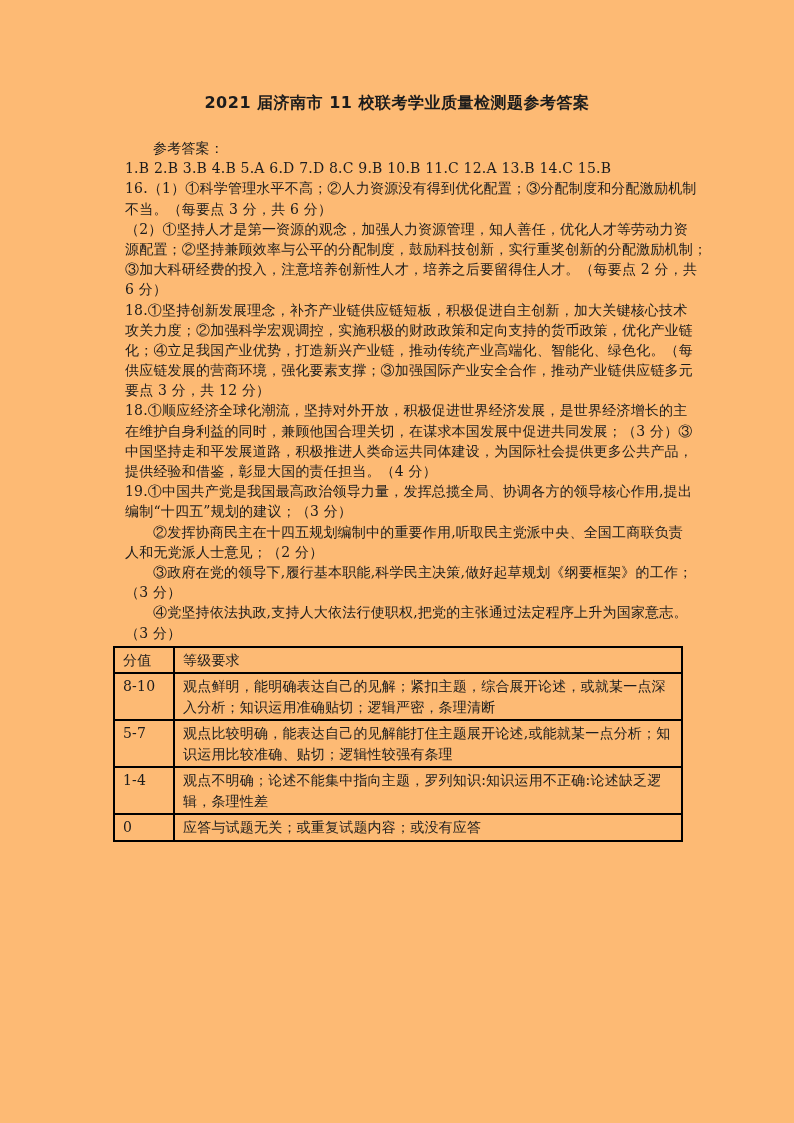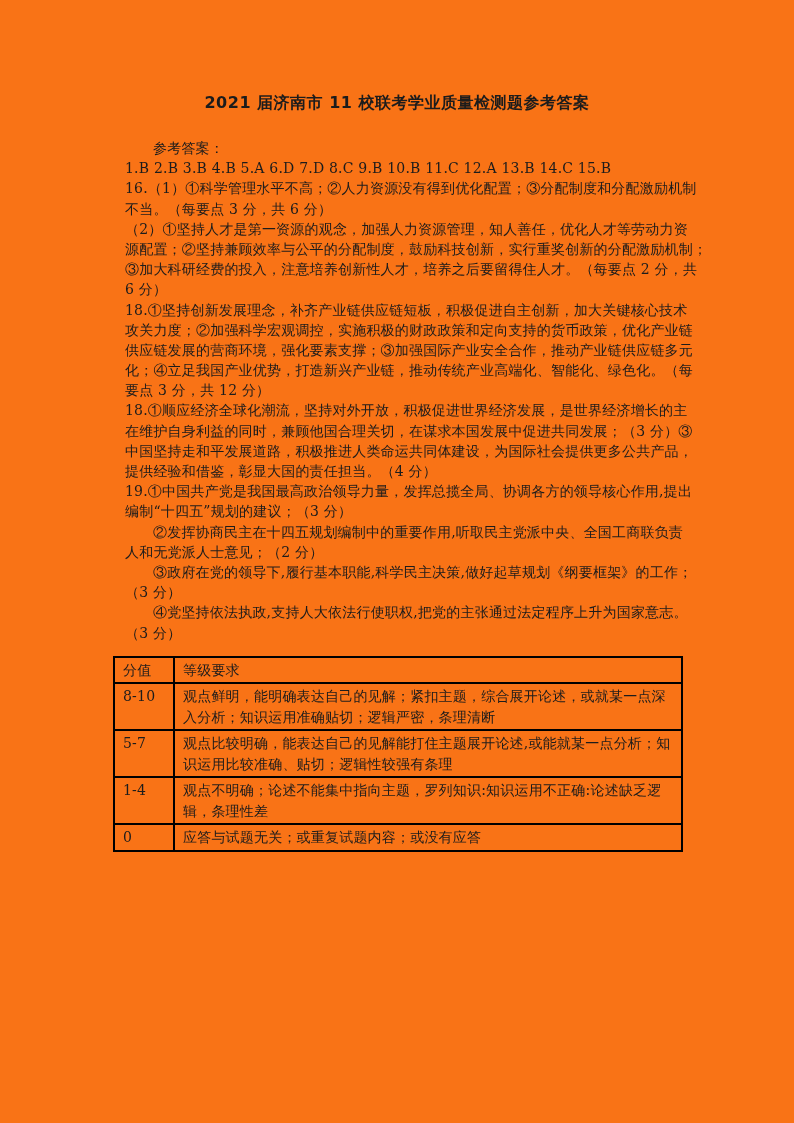--- a/index.html
+++ b/index.html
@@ -1,19 +1,19 @@
 <!DOCTYPE html>
 <html><head>
 <meta charset="utf-8">
 <style>
   html,body{margin:0;padding:0;background:#e8e8e8;}
   .page{
     position:relative;
     width:794px;height:1123px;
-    background:#f97316;
+    background:#fdba74;
     margin:0 auto;
     font-family:"DejaVu Serif","Liberation Serif",serif;
     color:#1c1c1c;
     overflow:hidden;
   }
   .title{
     position:absolute;
     top:93px;left:0;width:100%;
     text-align:center;
     font-family:"DejaVu Sans","Liberation Sans",sans-serif;
@@ -31,21 +31,21 @@
     line-height:20.2px;
     height:20.2px;
     white-space:nowrap;
     margin-left:12px;
     letter-spacing:0.2px;
   }
   .ind2{padding-left:28px;}
   table.rubric{
     border-collapse:collapse;
     width:570px;
-    margin-top:13px;
+    margin-top:3px;
     table-layout:fixed;
   }
   table.rubric th, table.rubric td{
     border:2px solid #000;
     font-weight:normal;
     text-align:left;
     vertical-align:top;
     padding:2px 8px;
     font-size:14px;
     line-height:20.5px;
@@ -70,22 +70,22 @@
       <div class="line">不当。（每要点 3 分，共 6 分）</div>
       <div class="line">（2）①坚持人才是第一资源的观念，加强人力资源管理，知人善任，优化人才等劳动力资</div>
       <div class="line">源配置；②坚持兼顾效率与公平的分配制度，鼓励科技创新，实行重奖创新的分配激励机制；</div>
       <div class="line">③加大科研经费的投入，注意培养创新性人才，培养之后要留得住人才。（每要点 2 分，共</div>
       <div class="line">6 分）</div>
     </div>
 
     <div>
       <div class="line">18.①坚持创新发展理念，补齐产业链供应链短板，积极促进自主创新，加大关键核心技术</div>
       <div class="line">攻关力度；②加强科学宏观调控，实施积极的财政政策和定向支持的货币政策，优化产业链</div>
+      <div class="line">化；④立足我国产业优势，打造新兴产业链，推动传统产业高端化、智能化、绿色化。（每</div>
       <div class="line">供应链发展的营商环境，强化要素支撑；③加强国际产业安全合作，推动产业链供应链多元</div>
-      <div class="line">化；④立足我国产业优势，打造新兴产业链，推动传统产业高端化、智能化、绿色化。（每</div>
       <div class="line">要点 3 分，共 12 分）</div>
     </div>
 
     <div>
       <div class="line">18.①顺应经济全球化潮流，坚持对外开放，积极促进世界经济发展，是世界经济增长的主</div>
       <div class="line">在维护自身利益的同时，兼顾他国合理关切，在谋求本国发展中促进共同发展；（3 分）③</div>
       <div class="line">中国坚持走和平发展道路，积极推进人类命运共同体建设，为国际社会提供更多公共产品，</div>
       <div class="line">提供经验和借鉴，彰显大国的责任担当。（4 分）</div>
     </div>
 

